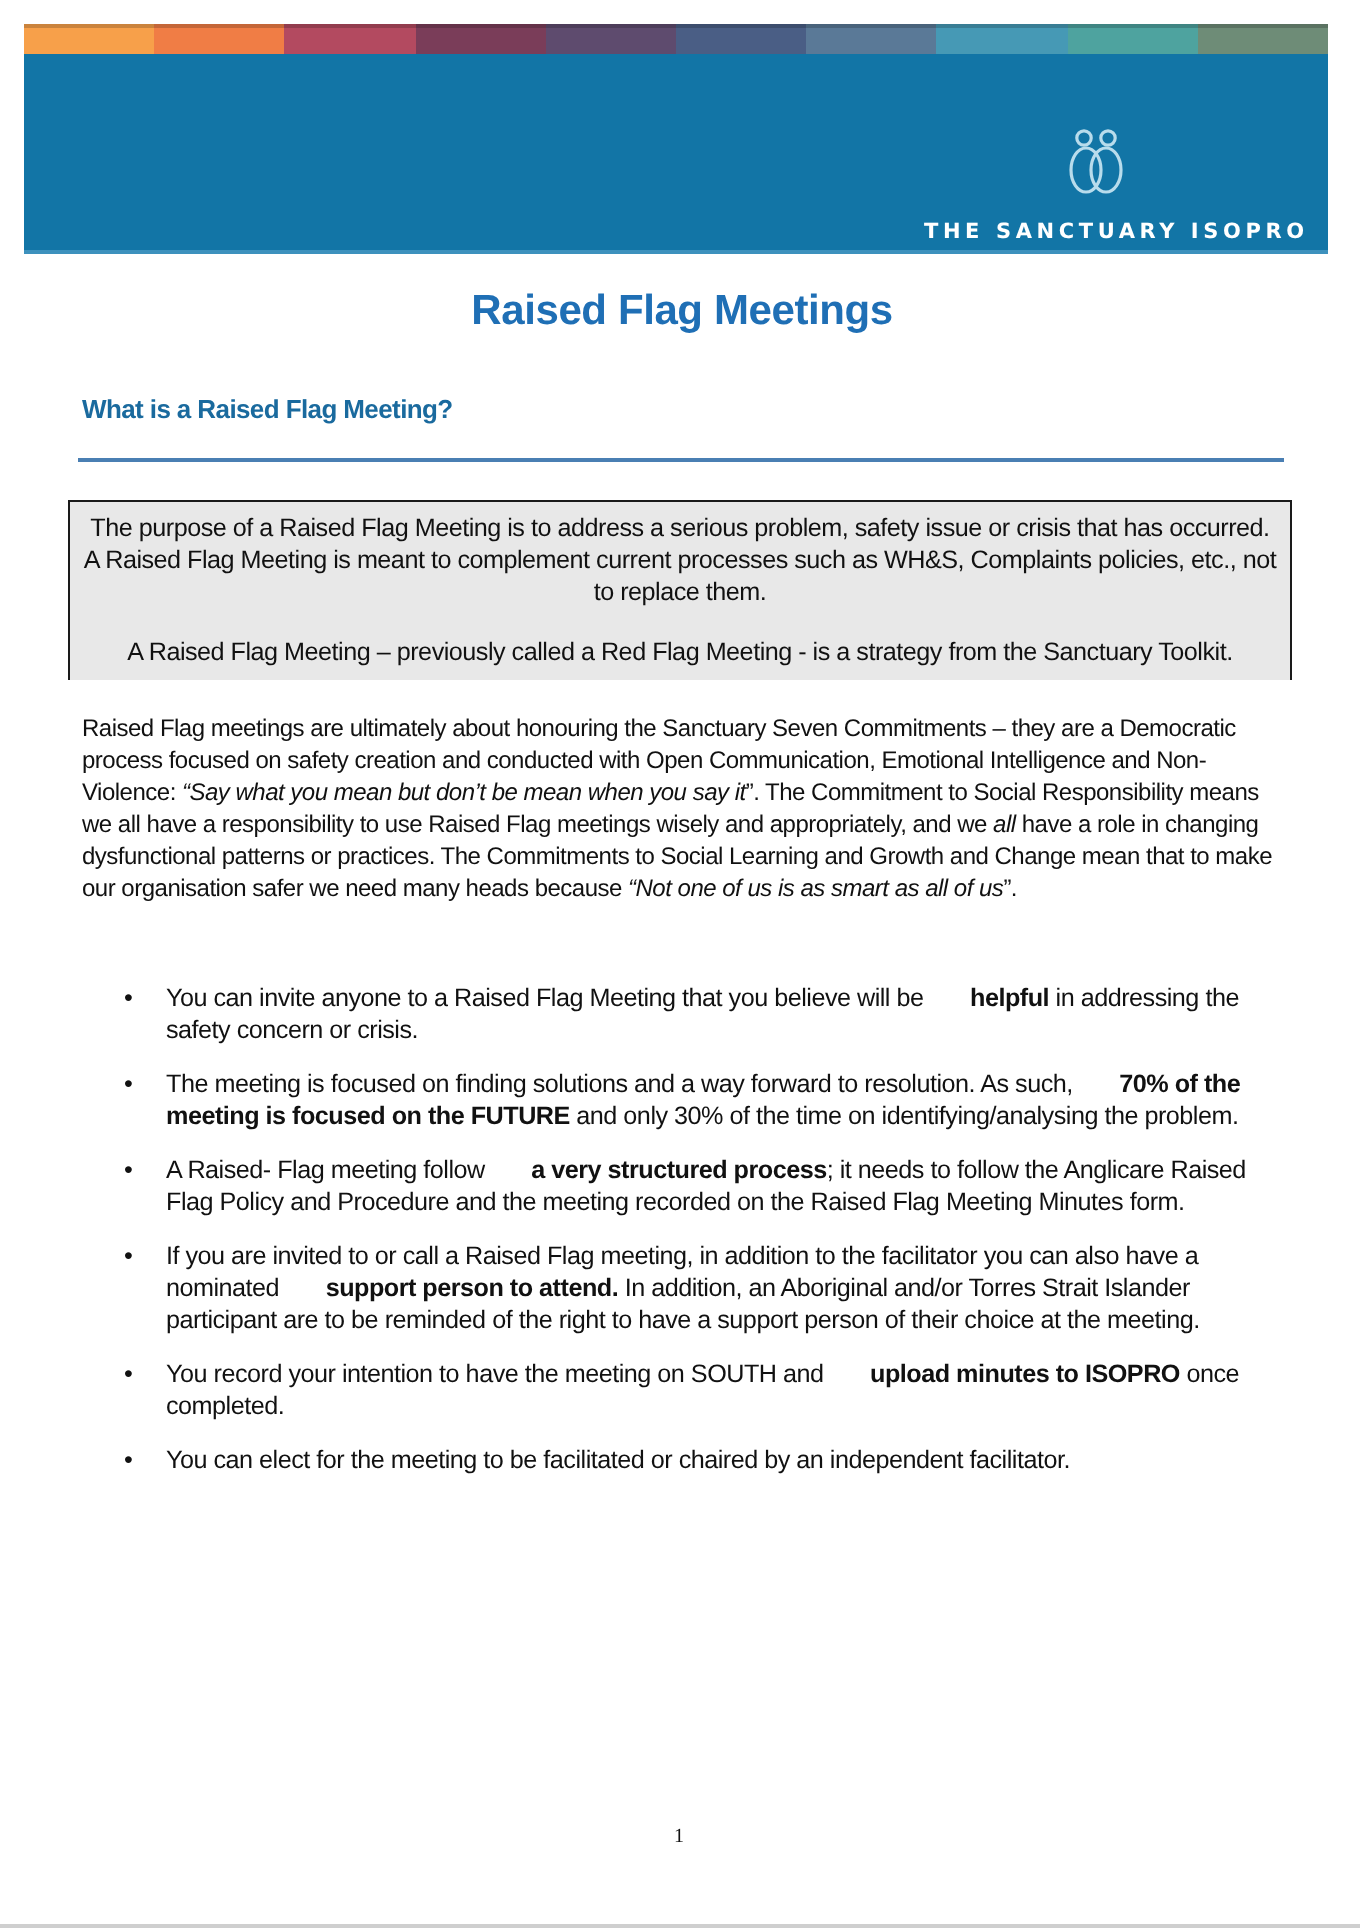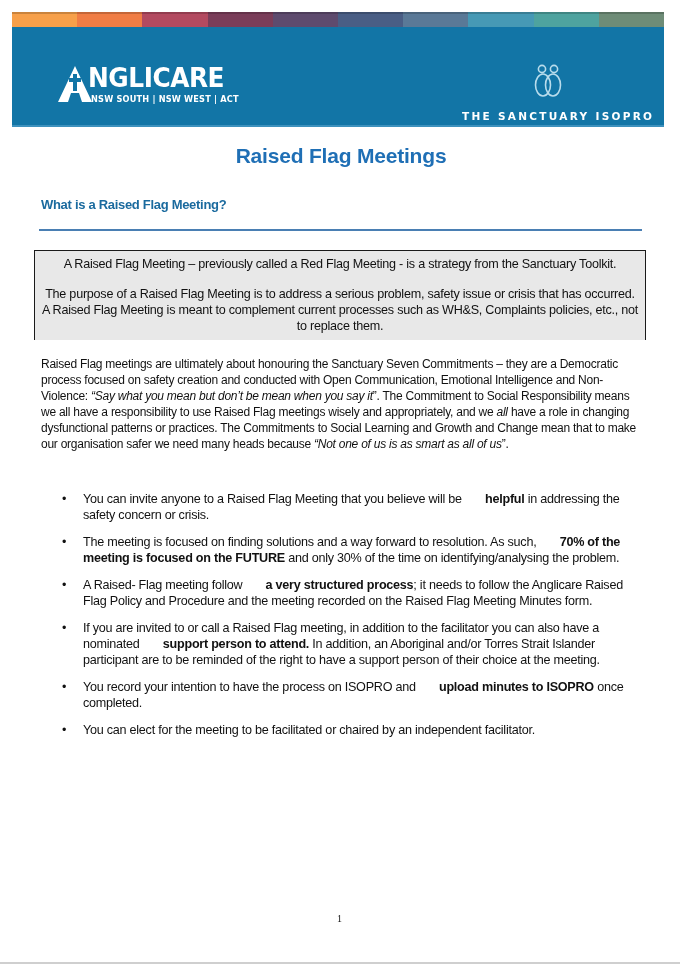--- a/index.html
+++ b/index.html
@@ -50,54 +50,46 @@
     <span style="background: rgb(179, 74, 96);"></span>
     <span style="background: rgb(122, 61, 89);"></span>
     <span style="background: rgb(94, 75, 110);"></span>
     <span style="background: rgb(74, 94, 133);"></span>
     <span style="background: rgb(90, 121, 151);"></span>
     <span style="background: rgb(70, 153, 181);"></span>
     <span style="background: rgb(78, 163, 159);"></span>
     <span style="background: rgb(110, 140, 119);"></span>
   </div>
   <div class="blue-band">
-    <div class="logo">
-      <svg class="logo-a" viewBox="0 0 34 36">
-        <path d="M17 0 L34 36 L24 36 L21 27 L13 27 L10 36 L0 36 Z" fill="#ffffff"></path>
-        <path d="M15 8 h4 v4 h4 v4 h-4 v9 h-4 v-9 h-4 v-4 h4 Z" fill="#1275a6"></path>
-      </svg>
-      <div class="logo-word">NGLICARE</div>
-      <div class="logo-sub">NSW SOUTH | NSW WEST | ACT</div>
-    </div>
     <svg class="sanctuary-icon" viewBox="0 0 40 34">
       <g fill="none" stroke="#b8dcec" stroke-width="1.6">
         <circle cx="13" cy="5" r="3.6"></circle>
         <circle cx="25" cy="5" r="3.6"></circle>
         <ellipse cx="14" cy="21" rx="7.5" ry="11"></ellipse>
         <ellipse cx="24" cy="21" rx="7.5" ry="11"></ellipse>
       </g>
     </svg>
     <div class="sanctuary-label">THE SANCTUARY ISOPRO</div>
   </div>
 </div>
 
 <h1 class="doc-title">Raised Flag Meetings</h1>
 <h2 class="section-heading">What is a Raised Flag Meeting?</h2>
 <div class="heading-rule"></div>
 
 <div class="callout">
+  <p>The purpose of a Raised Flag Meeting is to address a serious problem, safety issue or crisis that has occurred. A Raised Flag Meeting is meant to complement current processes such as WH&amp;S, Complaints policies, etc., not to replace them.</p>
   <p>A Raised Flag Meeting – previously called a Red Flag Meeting - is a strategy from the Sanctuary Toolkit.</p>
-  <p>The purpose of a Raised Flag Meeting is to address a serious problem, safety issue or crisis that has occurred. A Raised Flag Meeting is meant to complement current processes such as WH&amp;S, Complaints policies, etc., not to replace them.</p>
 </div>
 
 <p class="body-para"><span>Raised Flag meetings are ultimately about honouring the Sanctuary Seven Commitments – they are a Democratic process focused on safety creation and conducted with Open Communication, Emotional Intelligence and Non-Violence: </span><em>“Say what you mean but don’t be mean when you say it</em><span>”. The Commitment to Social Responsibility means we all have a responsibility to use Raised Flag meetings wisely and appropriately, and we </span><em>all</em><span> have a role in changing dysfunctional patterns or practices. The Commitments to Social Learning and Growth and Change mean that to make our organisation safer we need many heads because </span><em>“Not one of us is as smart as all of us</em><span>”.</span></p>
 
 <ul class="bullets">
   <li><span class="dot">•</span><span>You can invite anyone to a Raised Flag Meeting that you believe will be </span><b>helpful</b><span> in addressing the safety concern or crisis.</span></li>
   <li><span class="dot">•</span><span>The meeting is focused on finding solutions and a way forward to resolution. As such, </span><b>70% of the meeting is focused on the FUTURE</b><span> and only 30% of the time on identifying/analysing the problem.</span></li>
   <li><span class="dot">•</span><span>A Raised- Flag meeting follow </span><b>a very structured process</b><span>; it needs to follow the Anglicare Raised Flag Policy and Procedure and the meeting recorded on the Raised Flag Meeting Minutes form.</span></li>
   <li><span class="dot">•</span><span>If you are invited to or call a Raised Flag meeting, in addition to the facilitator you can also have a nominated </span><b>support person to attend.</b><span> In addition, an Aboriginal and/or Torres Strait Islander participant are to be reminded of the right to have a support person of their choice at the meeting.</span></li>
-  <li><span class="dot">•</span><span>You record your intention to have the process on ISOPRO and </span><b>upload minutes to ISOPRO</b><span> once completed.</span></li>
+  <li><span class="dot">•</span><span>You record your intention to have the meeting on SOUTH and </span><b>upload minutes to ISOPRO</b><span> once completed.</span></li>
   <li><span class="dot">•</span><span>You can elect for the meeting to be facilitated or chaired by an independent facilitator.</span><b></b><span></span></li>
 </ul>
 
 <div class="page-number">1</div>
 <div class="bottom-line"></div>
 
 </body></html>

